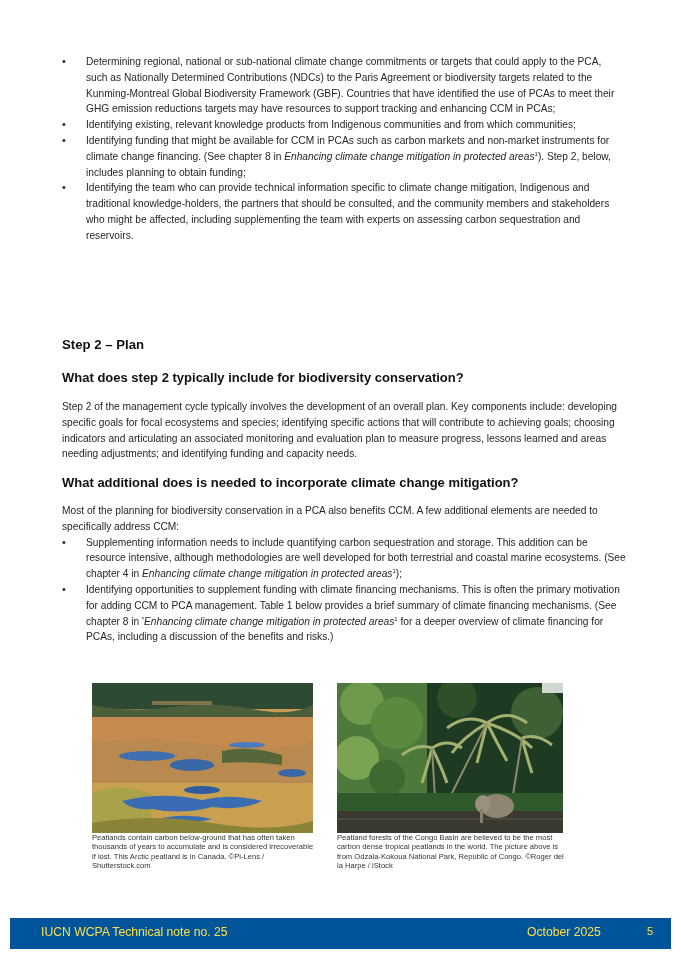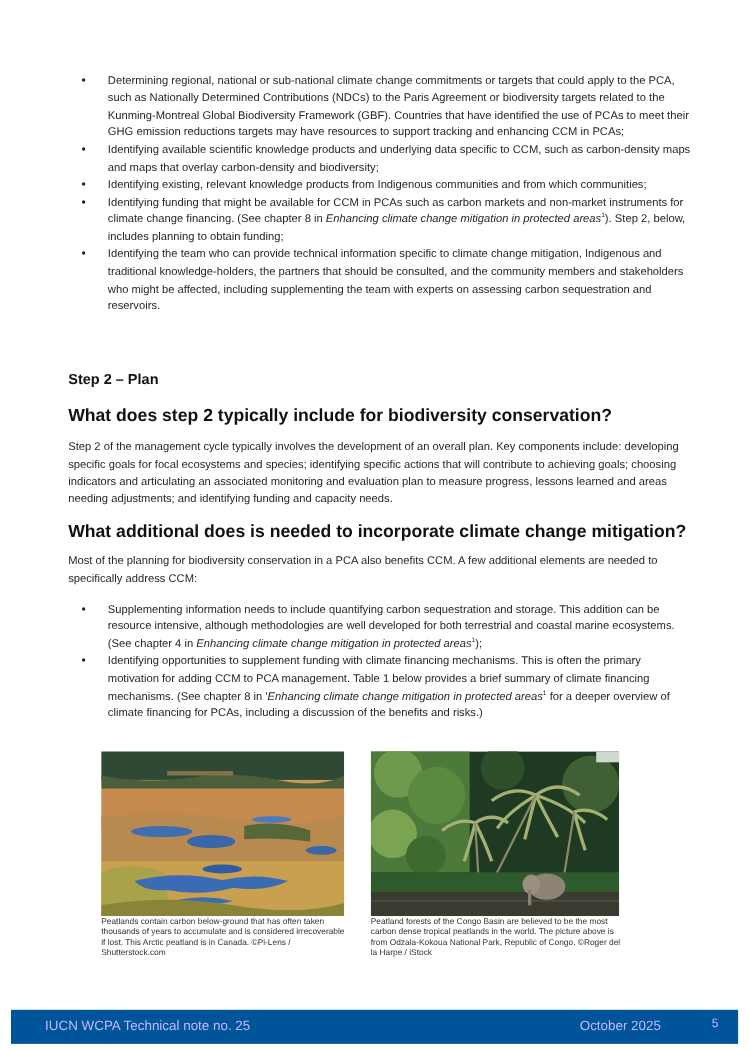--- a/index.html
+++ b/index.html
@@ -1,56 +1,55 @@
 <!DOCTYPE html>
 <html><head>
 <meta charset="utf-8">
 <style>
   html, body { margin: 0; padding: 0; background: #ffffff; }
   body { width: 681px; height: 955px; position: relative; overflow: hidden;
          font-family: "Liberation Sans", sans-serif; color: #222; }
   .page { position: absolute; left: 0; top: 0; width: 681px; height: 955px; }
   .body-text { font-size: 10.2px; line-height: 15.8px; color: #262626; }
-  ul.bullets { list-style: none; margin: 12px; padding: 0; }
+  ul.bullets { list-style: none; margin: 0; padding: 0; }
   ul.bullets li { position: relative; padding-left: 24px; }
   ul.bullets li::before { content: "\2022"; position: absolute; left: 0; top: 0;
                           font-size: 11px; color: #222; }
   .top-list { position: absolute; left: 62px; top: 54px; width: 560px; }
   .h2 { position: absolute; left: 62px; top: 337px; font-size: 13.2px; font-weight: bold; color: #111; text-align: center; }
-  .h3 { font-size: 16px; font-weight: bold; color: #111; }
+  .h3 { font-size: 13px; font-weight: bold; color: #111; }
   .q1 { position: absolute; left: 62px; top: 370px; }
   .p1 { position: absolute; left: 62px; top: 399px; width: 566px; }
   .q2 { position: absolute; left: 62px; top: 475px; }
   .p2 { position: absolute; left: 62px; top: 503px; width: 566px; }
   .p2 ul.bullets li { padding-left: 24px; }
   sup { font-size: 6px; line-height: 0; }
   em { font-style: italic; }
 
   .photo { position: absolute; overflow: hidden; }
   .photo svg { display: block; width: 100%; height: 100%; }
   .photo1 { left: 92px; top: 683px; width: 221px; height: 150px; }
   .photo2 { left: 337px; top: 683px; width: 226px; height: 150px; }
   .caption { position: absolute; font-size: 7.6px; line-height: 9.4px; color: #333; }
   .cap1 { left: 92px; top: 833px; width: 226px; }
   .cap2 { left: 337px; top: 833px; width: 230px; }
 
   .footer { position: absolute; left: 10px; top: 918px; width: 661px; height: 31px;
-            background: #00549a; color: #c4b5fd; font-size: 12.2px; }
+            background: #00549a; color: #fde047; font-size: 12.2px; }
   .footer .f-title { position: absolute; left: 31px; top: 7px; }
   .footer .f-date { position: absolute; left: 517px; top: 7px; }
   .footer .f-page { position: absolute; left: 637px; top: 7px; font-size: 11px; }
 </style>
 </head>
 <body>
 
 <div class="page">
 
   <ul class="bullets body-text top-list">
     <li><span>Determining regional, national or sub-national climate change commitments or targets that could apply to the PCA, such as Nationally Determined Contributions (NDCs) to the Paris Agreement or biodiversity targets related to the Kunming-Montreal Global Biodiversity Framework (GBF). Countries that have identified the use of PCAs to meet their GHG emission reductions targets may have resources to support tracking and enhancing CCM in PCAs;</span></li>
-    <li><span>Identifying available scientific knowledge products and underlying data specific to CCM, such as carbon-density maps and maps that overlay carbon-density and biodiversity;</span></li>
     <li><span>Identifying existing, relevant knowledge products from Indigenous communities and from which communities;</span></li>
     <li><span>Identifying funding that might be available for CCM in PCAs such as carbon markets and non-market instruments for climate change financing. (See chapter 8 in </span><em>Enhancing climate change mitigation in protected areas</em><sup>1</sup><span>). Step 2, below, includes planning to obtain funding;</span></li>
     <li><span>Identifying the team who can provide technical information specific to climate change mitigation, Indigenous and traditional knowledge-holders, the partners that should be consulted, and the community members and stakeholders who might be affected, including supplementing the team with experts on assessing carbon sequestration and reservoirs.</span></li>
   </ul>
 
   <div class="h2">Step 2 – Plan</div>
 
   <div class="h3 q1">What does step 2 typically include for biodiversity conservation?</div>
   <div class="body-text p1">Step 2 of the management cycle typically involves the development of an overall plan. Key components include: developing specific goals for focal ecosystems and species; identifying specific actions that will contribute to achieving goals; choosing indicators and articulating an associated monitoring and evaluation plan to measure progress, lessons learned and areas needing adjustments; and identifying funding and capacity needs.</div>
 

